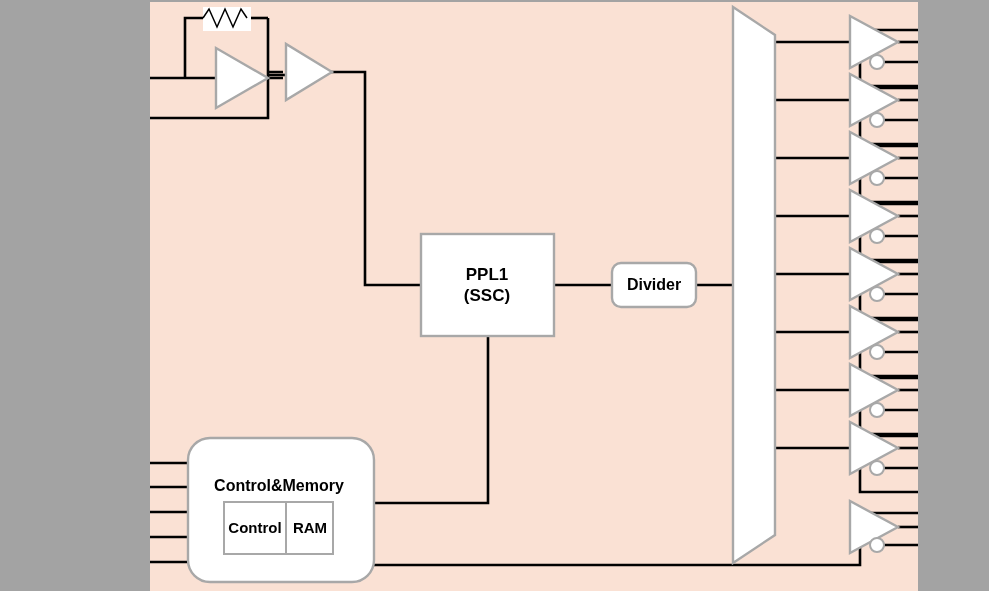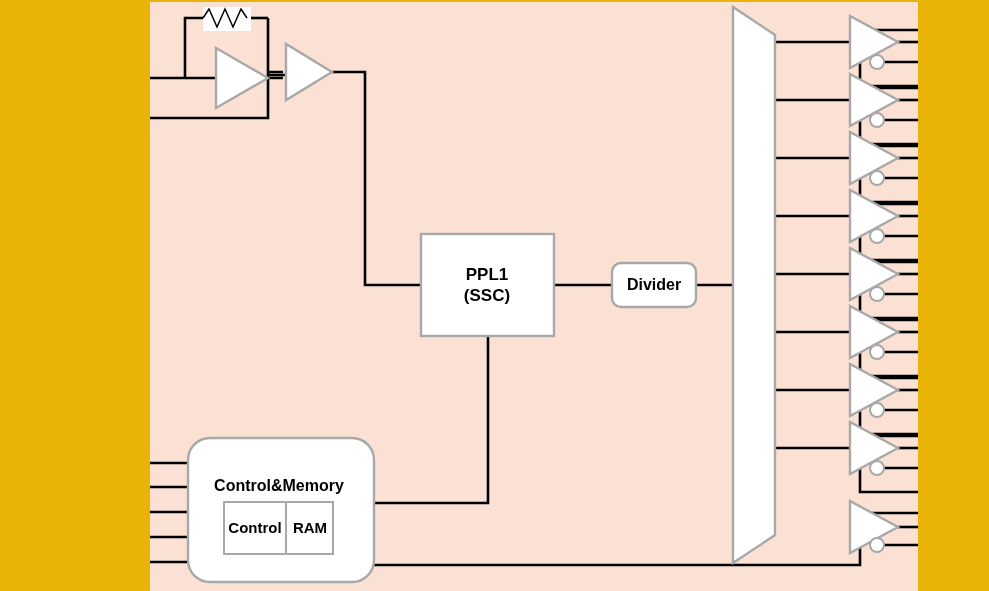--- a/index.html
+++ b/index.html
@@ -11,21 +11,21 @@
   body {
     width: 989px;
     height: 591px;
     overflow: hidden;
     font-family: "Liberation Sans", sans-serif;
   }
   #canvas {
     position: relative;
     width: 989px;
     height: 591px;
-    background: #eab308;
+    background: #a3a3a3;
   }
   #diagram-svg {
     position: absolute;
     left: 0;
     top: 0;
   }
   .blk-label {
     font-family: "Liberation Sans", sans-serif;
     font-weight: bold;
     fill: #000000;

